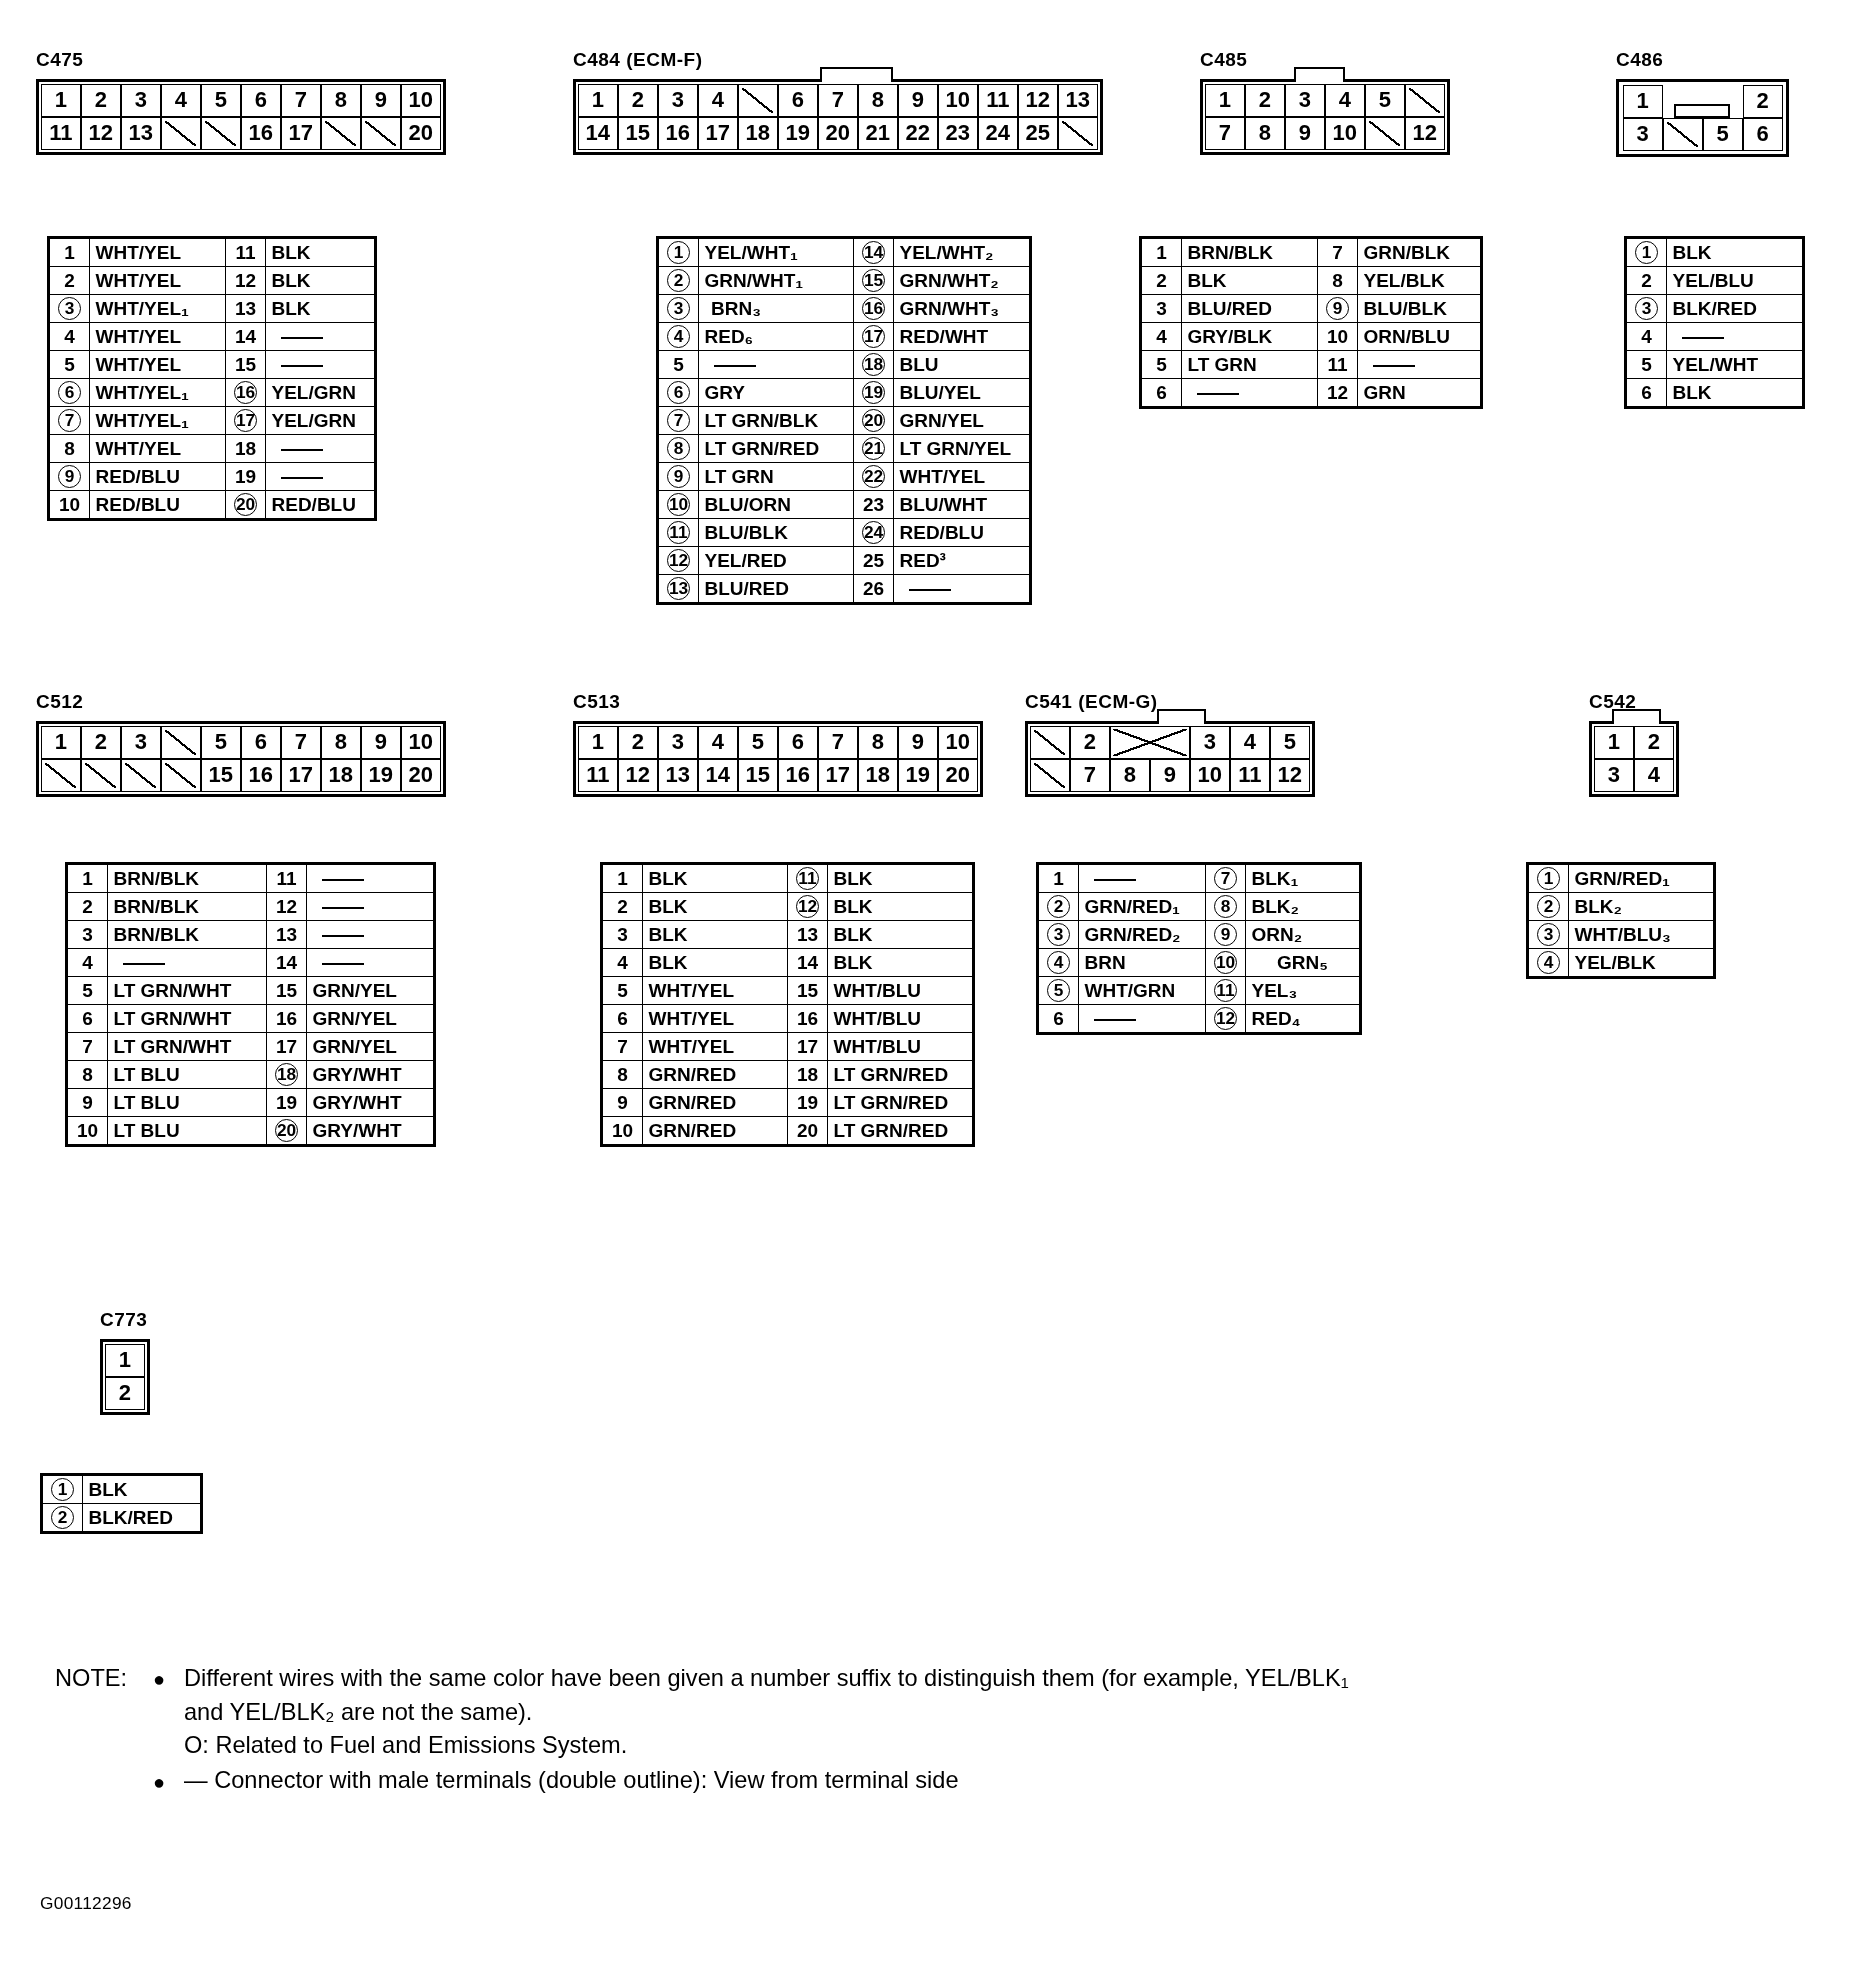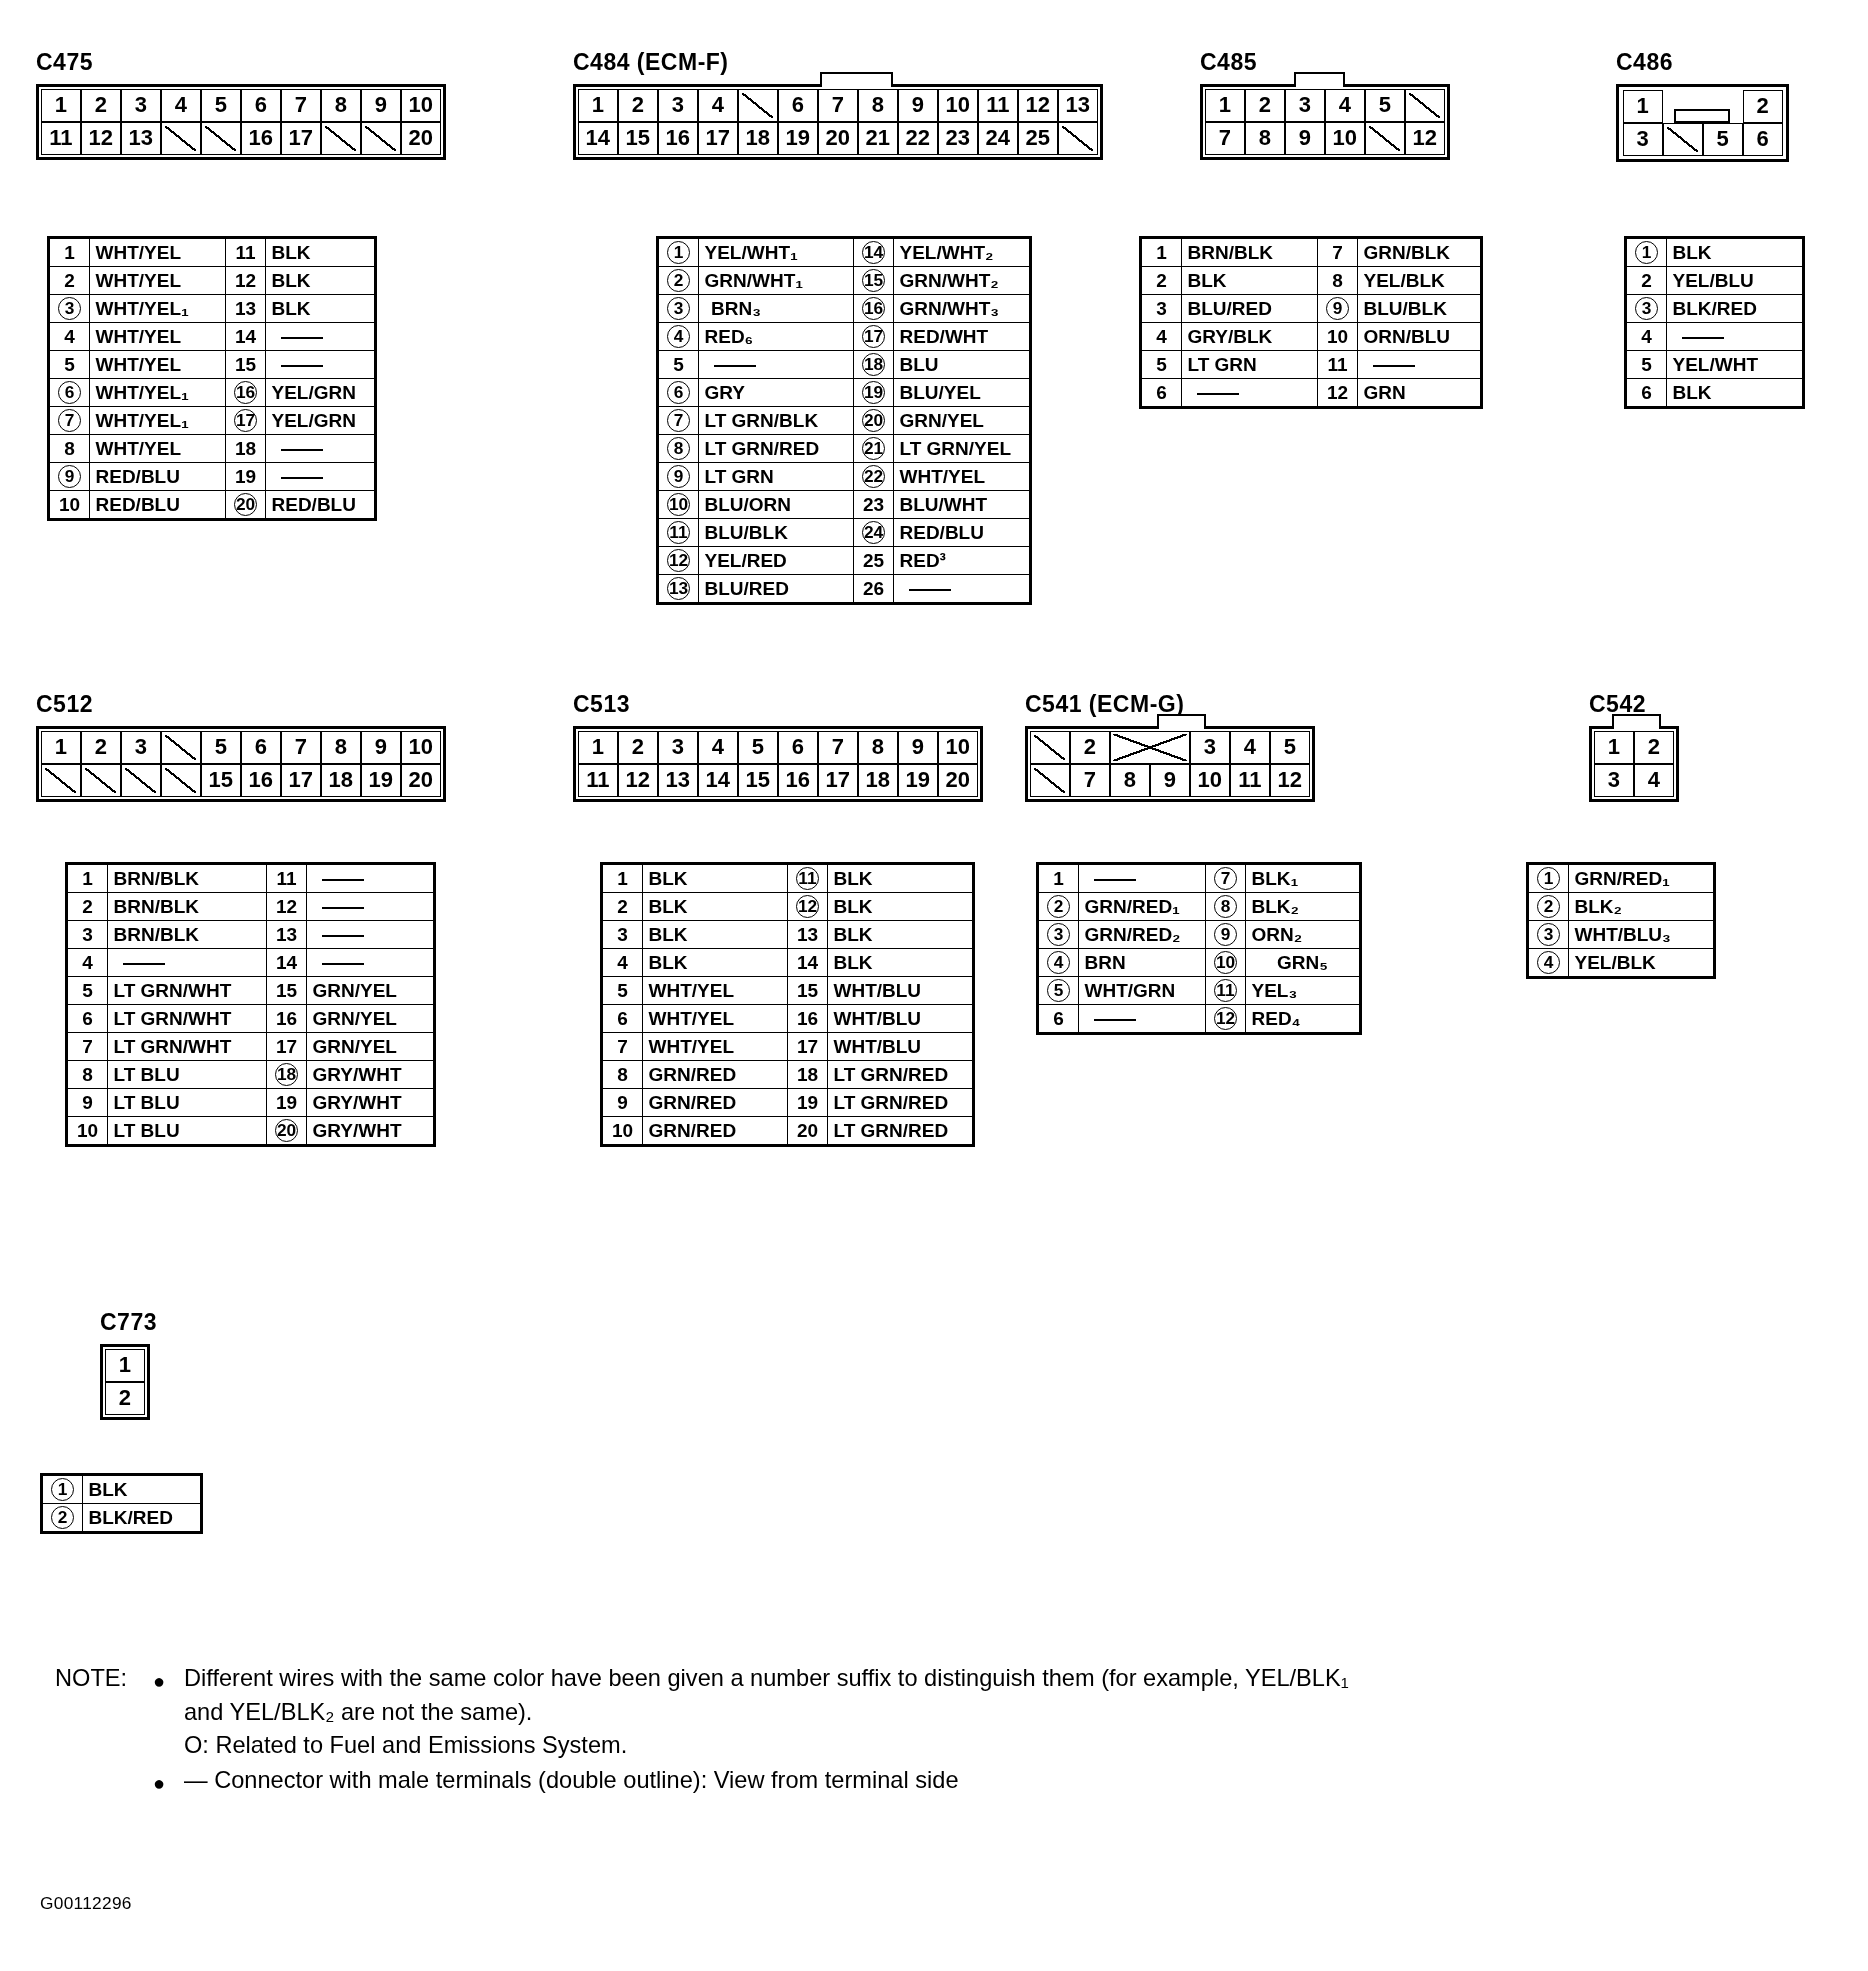--- a/index.html
+++ b/index.html
@@ -11,21 +11,21 @@
     position: relative;
     font-family: "Liberation Sans", sans-serif;
     color: #000;
     -webkit-font-smoothing: none;
   }
   .page { position: relative; width: 1868px; height: 1971px; overflow: hidden; }
 
   
   .conn-group { position: absolute; }
   .conn-title {
-    font-size: 23px; font-weight: bold; letter-spacing: 0.5px;
+    font-size: 19px; font-weight: bold; letter-spacing: 0.5px;
     margin-bottom: 8.2px; white-space: nowrap;
   }
   .conn-shell {
     position: relative;
     display: inline-block;
     border: 3.6px solid #000;
     background: #fff;
     padding: 1.8px;
   }
   .conn-row { display: flex; }
@@ -122,21 +122,21 @@
   }
 
   
   .notes {
     position: absolute;
     left: 55px; top: 1662px;
     width: 1364px;
     font-size: 23.6px;
     line-height: 1.42;
   }
-  .note-row { display: flex; align-items: flex-end; }
+  .note-row { display: flex; align-items: center; }
   .note-label { width: 98px; flex: none; font-size: 23.6px; }
   .note-bullet { width: 31px; flex: none; font-size: 20px; text-align: left; padding-top: 1.8px; }
   .note-text { flex: 1; }
   .note-indent { margin-left: 129px; }
   .note-sub { margin-left: 129px; }
 
   .footer-id {
     position: absolute;
     left: 40px; top: 1893px;
     font-size: 17.3px;

